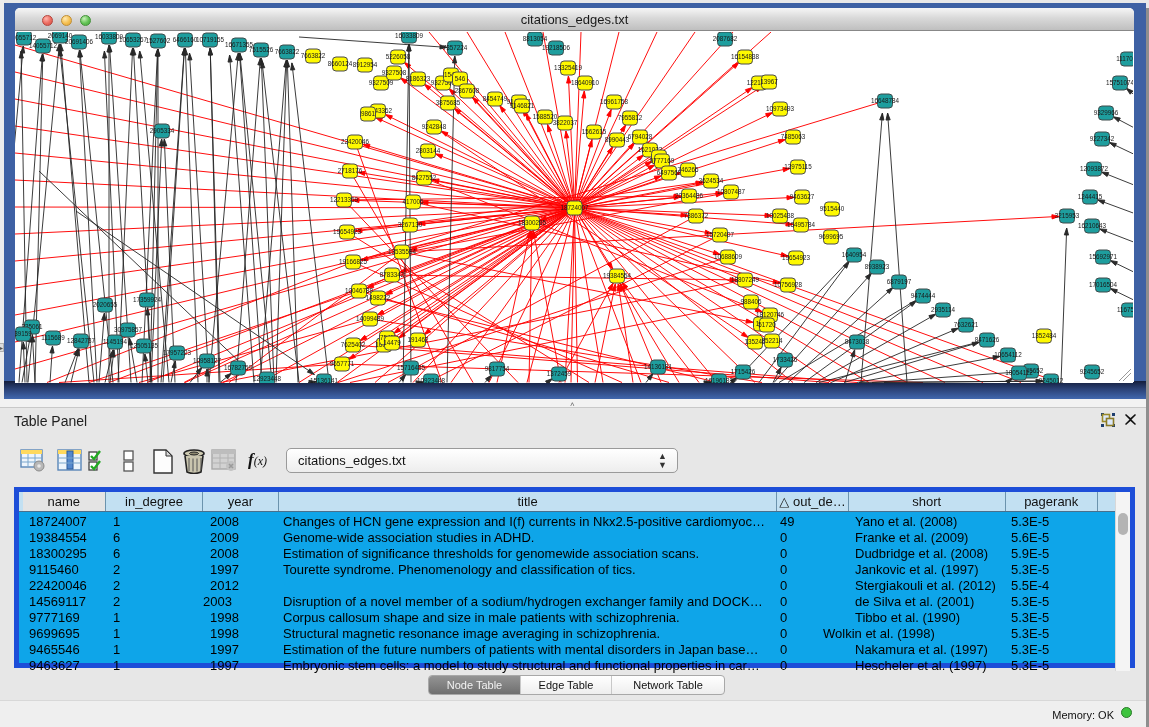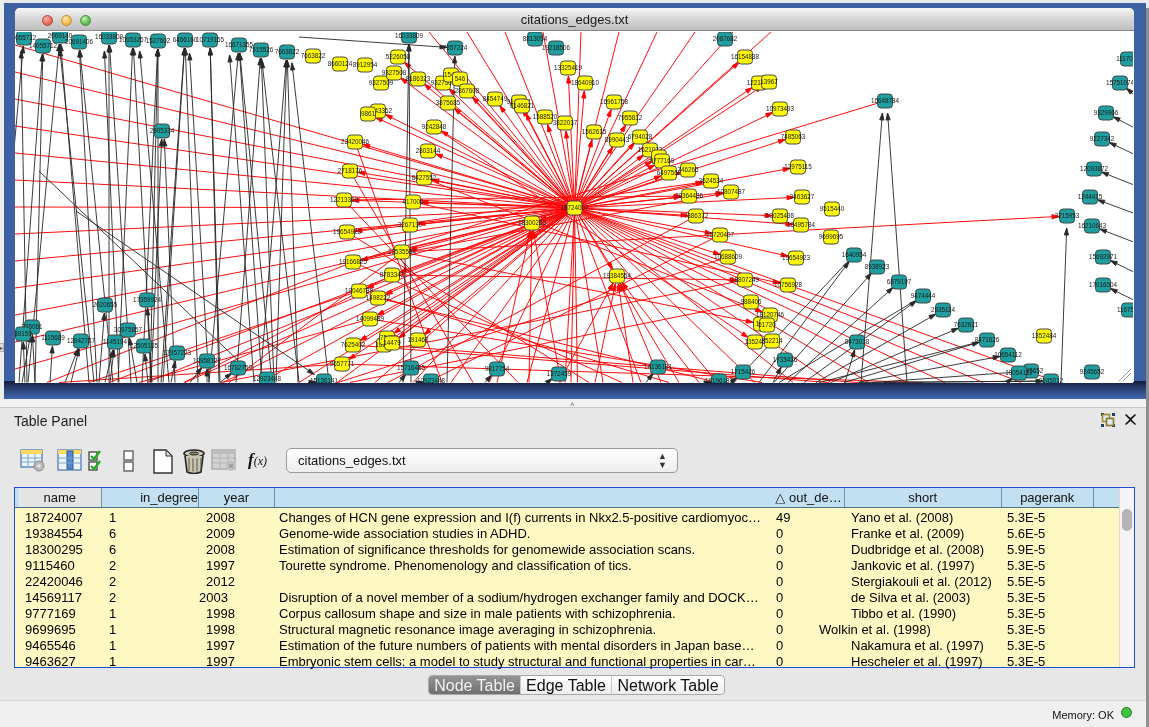--- a/index.html
+++ b/index.html
@@ -30,36 +30,36 @@
 #ptitle { position:absolute; left:0; top:10px; width:100%; height:21px;
   background:#e7e7e7; }
 #ptitle span.t { position:absolute; left:14px; top:4px; font-size:14px; color:#222; }
 #toolbar { position:absolute; left:0; top:31px; width:100%; height:50px; }
 .ticon { position:absolute; top:19px; }
 #combo { position:absolute; left:286px; top:18px; width:392px; height:25px;
   background:linear-gradient(180deg,#ffffff,#ededed); border:1px solid #9a9a9a; border-radius:5px; }
 #combo .txt { position:absolute; left:11px; top:4px; font-size:13px; color:#111; }
 #combo .uds { position:absolute; right:10px; top:3px; font-size:9px; color:#333; line-height:9px; }
 #tablebox { position:absolute; left:14px; top:88px; width:1121px; height:181px;
-  background:#fef9c3; border:1px solid #1d4ed8; }
+  background:#0ea5e9; border:5px solid #1d4ed8; }
 #thead { position:absolute; left:0; top:0; width:1104px; height:20px; background:#c2e0f2;
   border-bottom:1px solid #4a708c; }
 .hcell { position:absolute; top:0; height:19px; font-size:13px; color:#111; text-align:center;
   line-height:19px; border-right:1px solid #6b93ad; }
 #tbody { position:absolute; left:0; top:21px; width:1104px; }
 .trow { position:relative; height:16px; }
 .trow span { position:absolute; top:1px; font-size:13px; color:#000; white-space:nowrap; }
 #vsb { position:absolute; right:0; top:0; width:15px; height:179px; background:#f4f4f4;
   border-left:1px solid #d8d8d8; }
 #vsb .thumb { position:absolute; left:2px; top:21px; width:10px; height:22px;
   background:#b4b4b4; border-radius:5px; }
 #tabs { position:absolute; left:428px; top:276px; width:297px; height:20px;
   border:1px solid #a8a8a8; border-radius:4px; background:linear-gradient(180deg,#ffffff,#eeeeee);
   display:flex; overflow:hidden; }
-#tabs .seg { font-size:16px; color:#111; text-align:center; line-height:19px; }
+#tabs .seg { font-size:11px; color:#111; text-align:center; line-height:19px; }
 #tabs .sel { background:linear-gradient(180deg,#949494,#6f6f6f); color:#f2f2f2; }
 #status { position:absolute; left:0; top:301px; width:1146px; height:27px; background:#efefef;
   border-top:1px solid #d8d8d8; }
 #status .mem { position:absolute; right:32px; top:8px; font-size:11px; color:#111; }
 #status .dot { position:absolute; right:14px; top:6px; width:11px; height:11px;
   border-radius:50%; background:#3ec43e; border:1px solid #2a7a2a; }
 .icn { position:absolute; }
 </style></head>
 <body>
 <div id="desk"></div>
@@ -870,22 +870,23 @@
     </svg>
     <div class="ticon" style="left:248px;top:20px;font-family:'Liberation Serif',serif;font-style:italic;font-size:17px;color:#111"><b>f</b><span style="font-size:12px">(x)</span></div>
     <div id="combo">
       <span class="txt">citations_edges.txt</span>
       <span class="uds">▲<br>▼</span>
     </div>
   </div>
   <div id="tablebox">
     <div id="thead">
         <div class="hcell" style="left:3.5px;width:83.5px;background:#e4e4e4;">name</div>
-        <div class="hcell" style="left:87px;width:97px;text-align:right;">in_degree</div>
+        <div class="hcell" style="left:87px;width:97px;">in_degree</div>
         <div class="hcell" style="left:184px;width:76px;">year</div>
+        <div class="hcell" style="left:260px;width:498px;">title</div>
         <div class="hcell" style="left:758px;width:72px;">△ out_de…</div>
         <div class="hcell" style="left:830px;width:156.5px;">short</div>
         <div class="hcell" style="left:986.5px;width:92.5px;">pagerank</div>
       </div>
     <div id="tbody">
         <div class="trow">
           <span style="left:10px">18724007</span>
           <span style="left:94px">1</span>
           <span style="left:191px">2008</span>
           <span style="left:264px">Changes of HCN gene expression and I(f) currents in Nkx2.5-positive cardiomyoc…</span>
@@ -919,29 +920,29 @@
           <span style="left:761px">0</span>
           <span style="left:836px">Jankovic et al. (1997)</span>
           <span style="left:992px">5.3E-5</span>
         </div>
         <div class="trow">
           <span style="left:10px">22420046</span>
           <span style="left:94px">2</span>
           <span style="left:191px">2012</span>
           <span style="left:761px">0</span>
           <span style="left:836px">Stergiakouli et al. (2012)</span>
-          <span style="left:992px">5.5E-5</span>
+          <span style="left:992px">5.5E-4</span>
         </div>
         <div class="trow">
           <span style="left:10px">14569117</span>
           <span style="left:94px">2</span>
           <span style="left:184px">2003</span>
           <span style="left:264px">Disruption of a novel member of a sodium/hydrogen exchanger family and DOCK…</span>
           <span style="left:761px">0</span>
-          <span style="left:836px">de Silva et al. (2003)</span>
+          <span style="left:836px">de Silva et al. (2001)</span>
           <span style="left:992px">5.3E-5</span>
         </div>
         <div class="trow">
           <span style="left:10px">9777169</span>
           <span style="left:94px">1</span>
           <span style="left:191px">1998</span>
           <span style="left:264px">Corpus callosum shape and size in male patients with schizophrenia.</span>
           <span style="left:761px">0</span>
           <span style="left:836px">Tibbo et al. (1990)</span>
           <span style="left:992px">5.3E-5</span>

